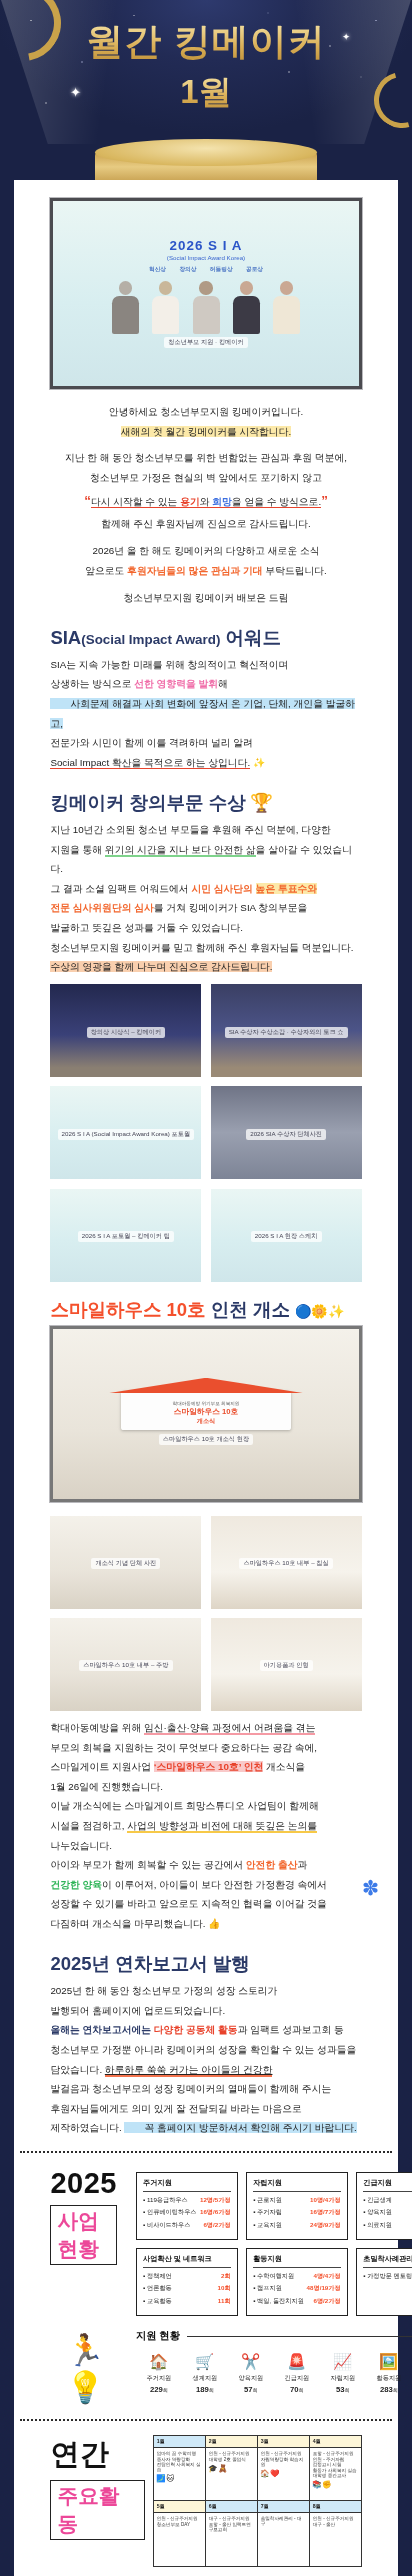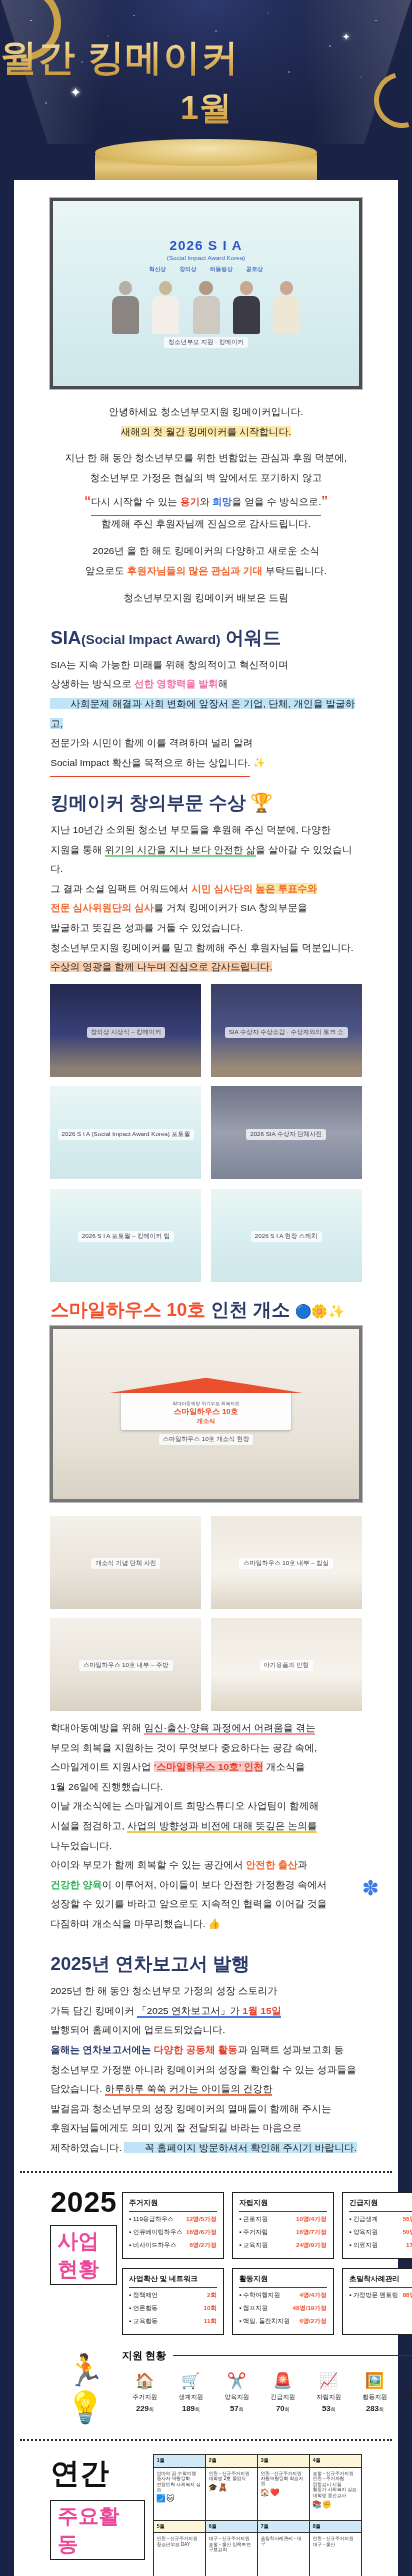--- a/index.html
+++ b/index.html
@@ -18,21 +18,21 @@
     radial-gradient(1px 1px at 289px 72px,#fff,transparent),radial-gradient(0.8px 0.8px at 108px 36px,#fff,transparent);}
   .beam{position:absolute;top:-20.6px;width:134px;height:165px;opacity:.25;}
   .beam.l{left:20.6px;background:linear-gradient(115deg,rgba(255,255,255,.8),transparent 60%);transform:skewX(18deg);}
   .beam.r{right:20.6px;background:linear-gradient(245deg,rgba(255,255,255,.8),transparent 60%);transform:skewX(-18deg);}
   .ribbon{position:absolute;width:62px;height:62px;border:7.2px solid #c9a24a;border-radius:50%;
     border-left-color:transparent;border-bottom-color:transparent;}
   .ribbon.tl{left:-15.5px;top:-15.5px;transform:rotate(35deg);}
   .ribbon.tr{right:-17.5px;top:72px;transform:rotate(210deg);border-width:5.7px;width:46px;height:46px;}
   .sparkle{position:absolute;color:#fff;font-size:13.4px;text-shadow:0 0 4.1px #fff;}
   .sp1{left:70px;top:85px;}.sp2{right:62px;top:31px;font-size:9.3px;}
-  .hero-title{position:relative;text-align:left;margin-top:33px;font-size:37px;font-weight:bold;letter-spacing:1px;
+  .hero-title{position:relative;text-align:center;margin-top:17px;font-size:37px;font-weight:bold;letter-spacing:1px;
     background:linear-gradient(180deg,#f5e2a4 10%,#d9ae55 60%,#b98b35 100%);-webkit-background-clip:text;background-clip:text;color:transparent;}
   .hero-sub{position:relative;text-align:center;margin-top:3.1px;font-size:33px;font-weight:bold;
     background:linear-gradient(180deg,#f5e2a4 10%,#d9ae55 60%,#b98b35 100%);-webkit-background-clip:text;background-clip:text;color:transparent;}
   .podium{position:absolute;left:50%;transform:translateX(-50%);bottom:-9.3px;width:222px;height:37px;
     background:linear-gradient(180deg,#caa04a,#e7cb82 40%,#ba8f3c);border-radius:4.1px 4.1px 0 0;}
   .podium::before{content:"";position:absolute;left:0;top:-13.4px;width:100%;height:27px;border-radius:50%;
     background:radial-gradient(ellipse at 50% 35%,#f4e3ae,#d9b75f 70%,#c09a45);}
   
   .card{margin:0 14.4px;background:#fff;padding:15.5px 0 20.6px 0;}
   .inner{padding:0 36px;}
@@ -71,43 +71,43 @@
   .hl-yellow{background:#fce9a9;}
   .hl-blue{background:#bfe3f7;padding-left:20px;}
   .hl-pink{background:#f9c9c9;}
   .hl-peach{background:#f9cfae;}
   .t-red{color:#e8432c;font-weight:bold;}
   .t-orangered{color:#f2662d;font-weight:bold;}
   .t-blue{color:#3d6fe0;font-weight:bold;}
   .t-pink{color:#f06ea9;font-weight:bold;}
   .t-green{color:#2eb457;font-weight:bold;}
   .t-navy{color:#2b3a67;font-weight:bold;margin-top:36px;}
-  .u-red2{border-bottom:1.5px double #e8432c;padding-bottom:8px;}
+  .u-red2{border-bottom:1.5px double #e8432c;padding-bottom:0;}
   .u-green{border-bottom:2.1px solid #7ed38b;}
   .u-yellow{border-bottom:2.1px solid #f7c948;}
-  .u-orange{border-bottom:2.1px solid #f4734d;}
+  .u-orange{border-bottom:2.1px solid #f4734d;text-decoration:underline;}
   .u-pink{border-bottom:2.1px solid #f59aa4;}
   .u-blue{border-bottom:2.1px solid #4a7de0;}
   .quote{font-size:13.4px;}
   
   .h-navy{color:#2b3a67;font-weight:bold;font-size:18.5px;margin:17.5px 0 5.2px 0;}
   .h-navy small{font-size:13.4px;}
   .h-smile{font-size:18.5px;font-weight:bold;margin:15.5px 0 4.1px 0;}
   .h-smile .o{color:#f4502c;}
   .h-smile .n{color:#2b3a67;}
   .boxlabel{display:inline-block;border:1.5px solid #222;padding:1px 6.2px;font-weight:bold;}
   .big-black{font-size:29px;font-weight:bold;color:#111;letter-spacing:0.5px;}
   .skyblue{color:#ec4899;font-size:20.6px;}
   
   .statwrap{display:flex;gap:8.2px;margin-top:5.2px;}
   .statbox{border:1px solid #222;padding:5.2px 6.2px;background:#fff;}
   .statbox h4{margin:0 0 3.1px 0;font-size:7.2px;border-bottom:1px solid #444;padding-bottom:3.1px;color:#111;}
   .statbox .it{display:flex;justify-content:space-between;font-size:6.2px;margin:3.6px 0;color:#222;}
   .statbox .it b{color:#f4502c;}
-  .proglayout{display:flex;gap:5px;}
+  .proglayout{display:flex;gap:19px;}
   .progleft{width:98px;position:relative;}
   .runner{font-size:31px;margin-top:67px;margin-left:15.5px;}
   .support{margin-top:13.4px;}
   .support .ttl{font-size:10.3px;font-weight:bold;color:#111;display:flex;align-items:center;gap:7.2px;}
   .support .ttl::after{content:"";flex:1;border-top:1.5px solid #333;}
   .iconrow{display:flex;justify-content:space-between;margin-top:9.3px;}
   .icn{text-align:center;width:46px;}
   .icn .em{font-size:15.5px;}
   .icn .lb{font-size:6.2px;margin-top:3.1px;color:#222;}
   .icn .ct{font-size:7.7px;font-weight:bold;margin-top:2.1px;}
@@ -292,21 +292,20 @@
           <div class="rl-line"><span class="seg">성장할 수 있기를 바라고 앞으로도 지속적인 협력을 이어갈 것을</span></div>
           <div class="rl-line"><span class="seg">다짐하며 개소식을 마무리했습니다. 👍</span></div>
         </div>
     </div>
   </div>
 
   <div class="inner">
     <div class="h-navy">2025년 연차보고서 발행</div>
     <div class="rich left">
         <div class="rl-line"><span class="seg">2025년 한 해 동안 청소년부모 가정의 성장 스토리가</span></div>
-        <div class="rl-line"><span class="seg">가득 담긴 킹메이커 </span><span class="seg u-blue">「2025 연차보고서」가 </span><span class="seg t-red u-blue">1월 15일</span></div>
         <div class="rl-line"><span class="seg">발행되어 홈페이지에 업로드되었습니다.</span></div>
         <div class="rl-line"><span class="seg t-navy">올해는 연차보고서에는 </span><span class="seg t-red">다양한 공동체 활동</span><span class="seg">과 임팩트 성과보고회 등</span></div>
         <div class="rl-line"><span class="seg">청소년부모 가정뿐 아니라 킹메이커의 성장을 확인할 수 있는 성과들을</span></div>
         <div class="rl-line"><span class="seg">담았습니다. </span><span class="seg u-orange">하루하루 쑥쑥 커가는 아이들의 건강한</span></div>
         <div class="rl-line"><span class="seg">발걸음과 청소년부모의 성장 킹메이커의 열매들이 함께해 주시는</span></div>
         <div class="rl-line"><span class="seg">후원자님들에게도 의미 있게 잘 전달되길 바라는 마음으로</span></div>
         <div class="rl-line"><span class="seg">제작하였습니다. </span><span class="seg hl-blue">꼭 홈페이지 방문하셔서 확인해 주시기 바랍니다.</span></div>
       </div>
   </div>
 

